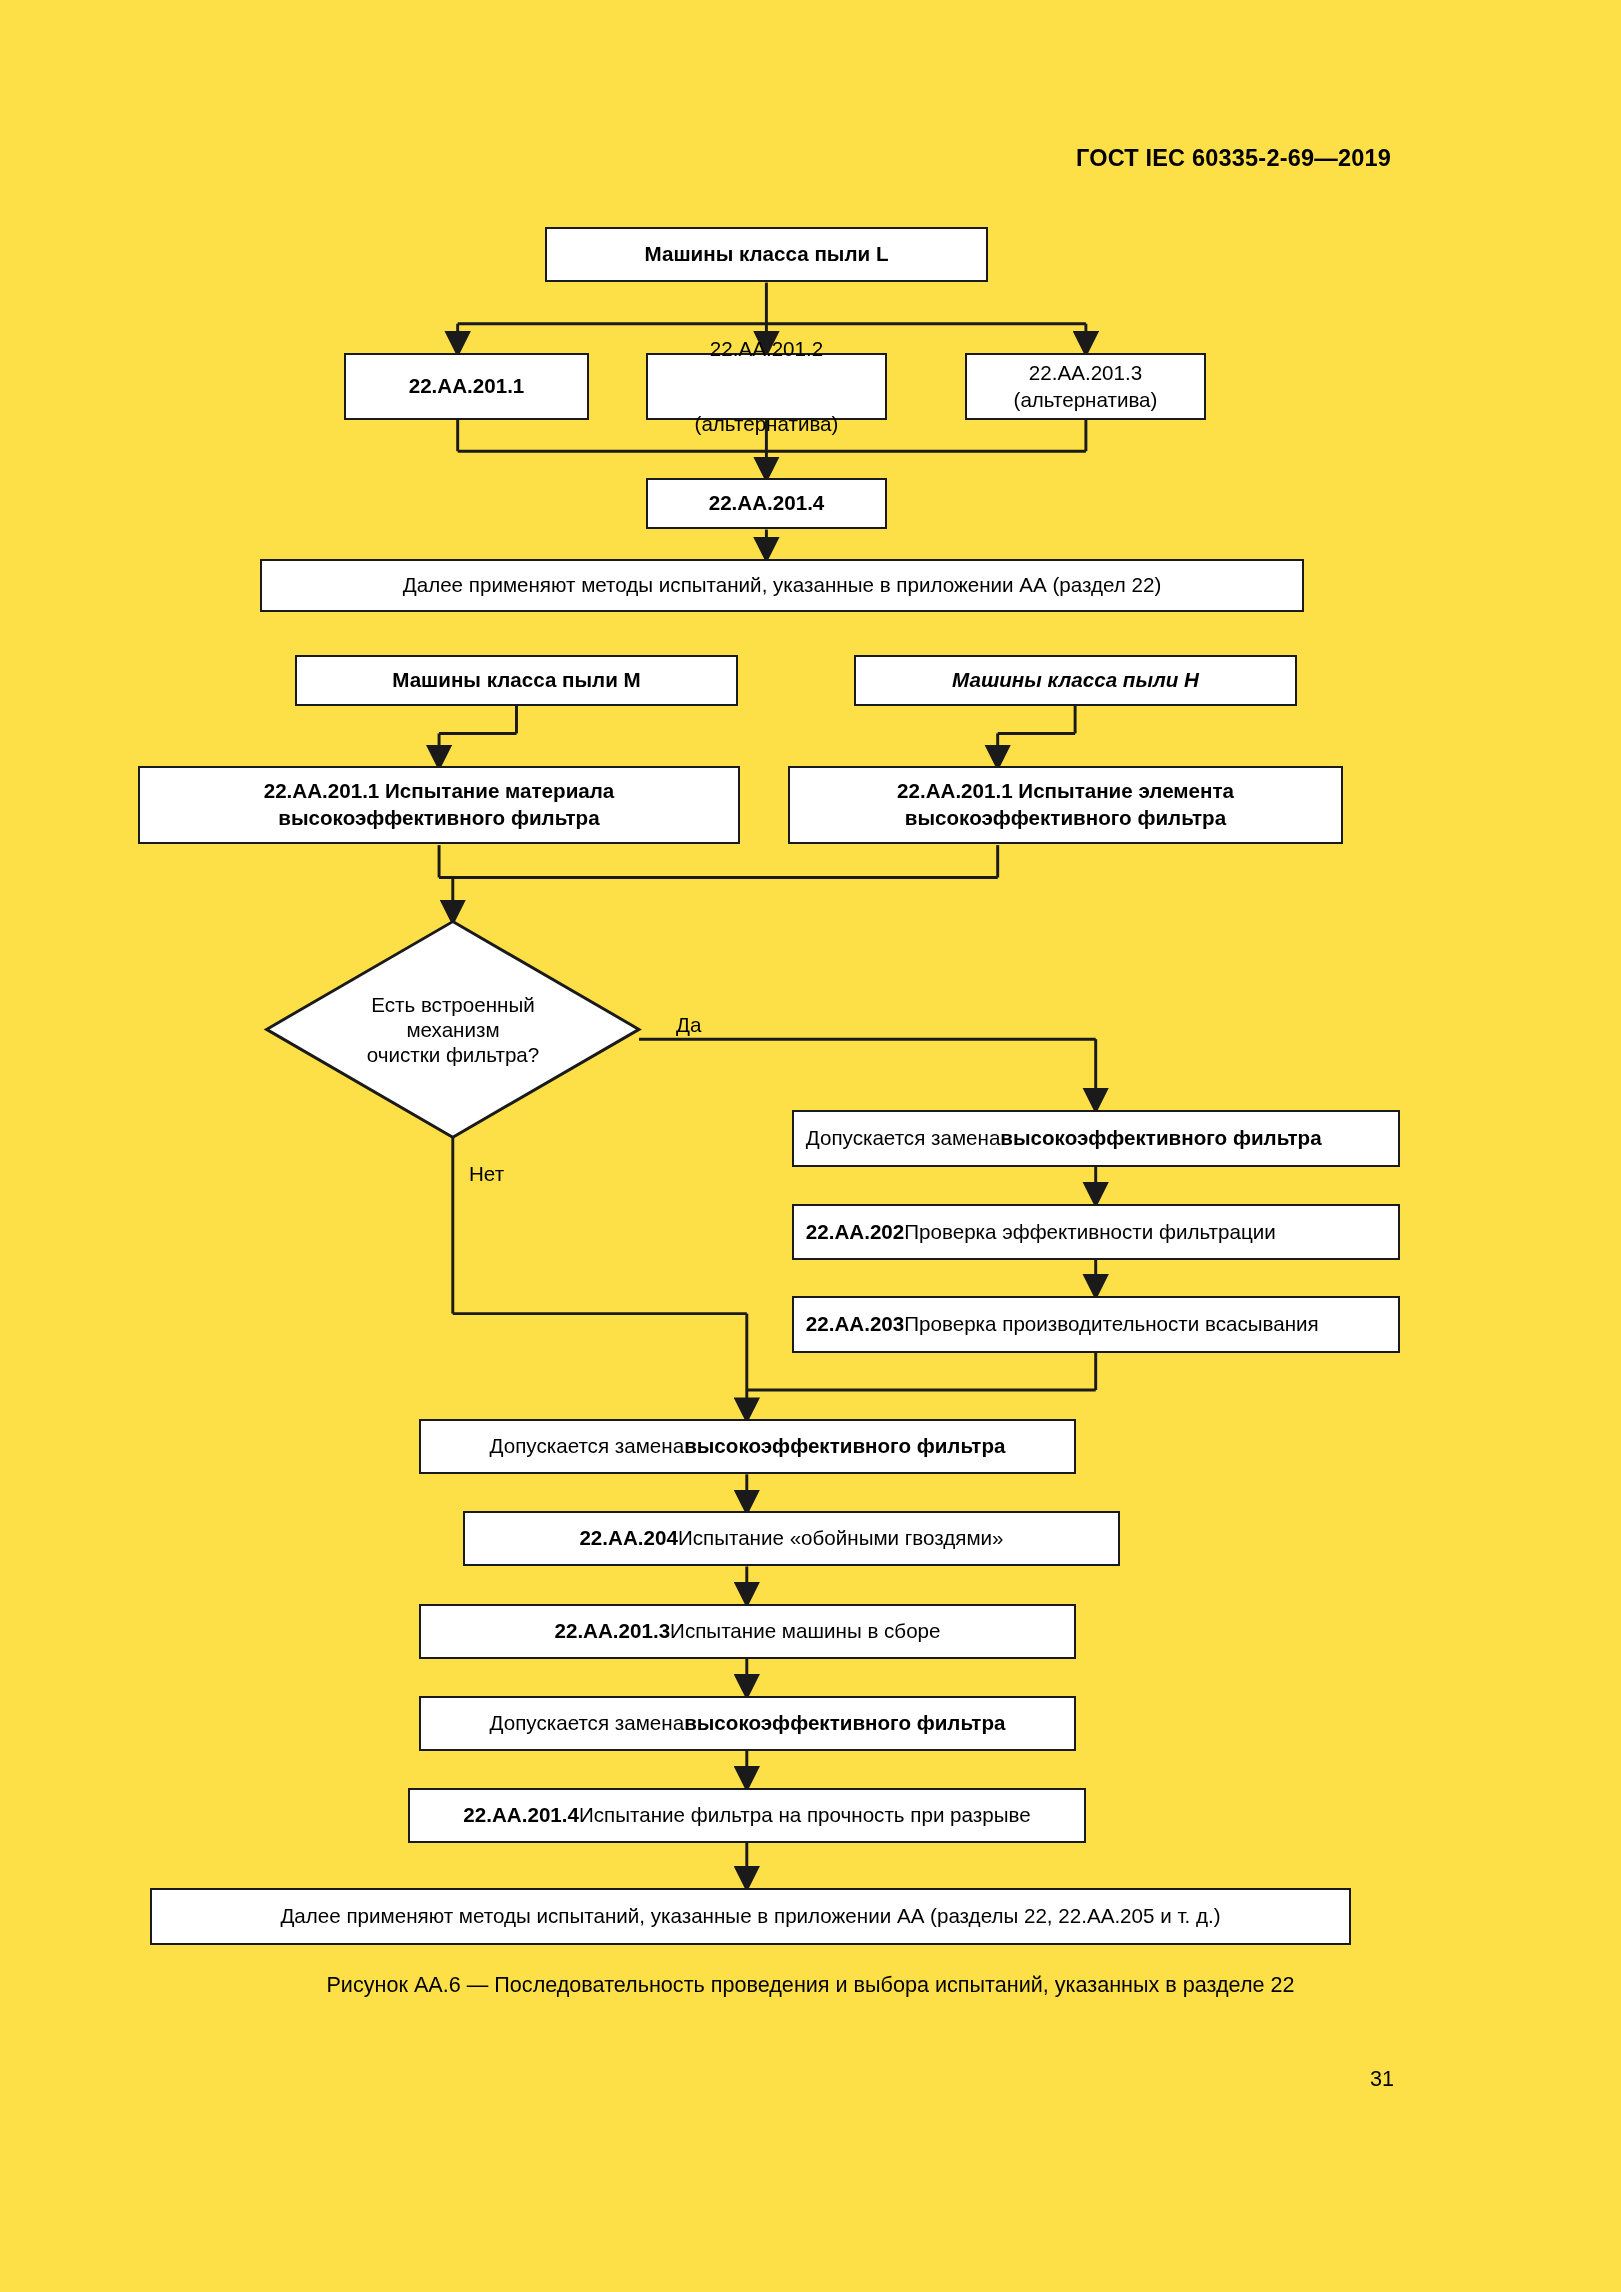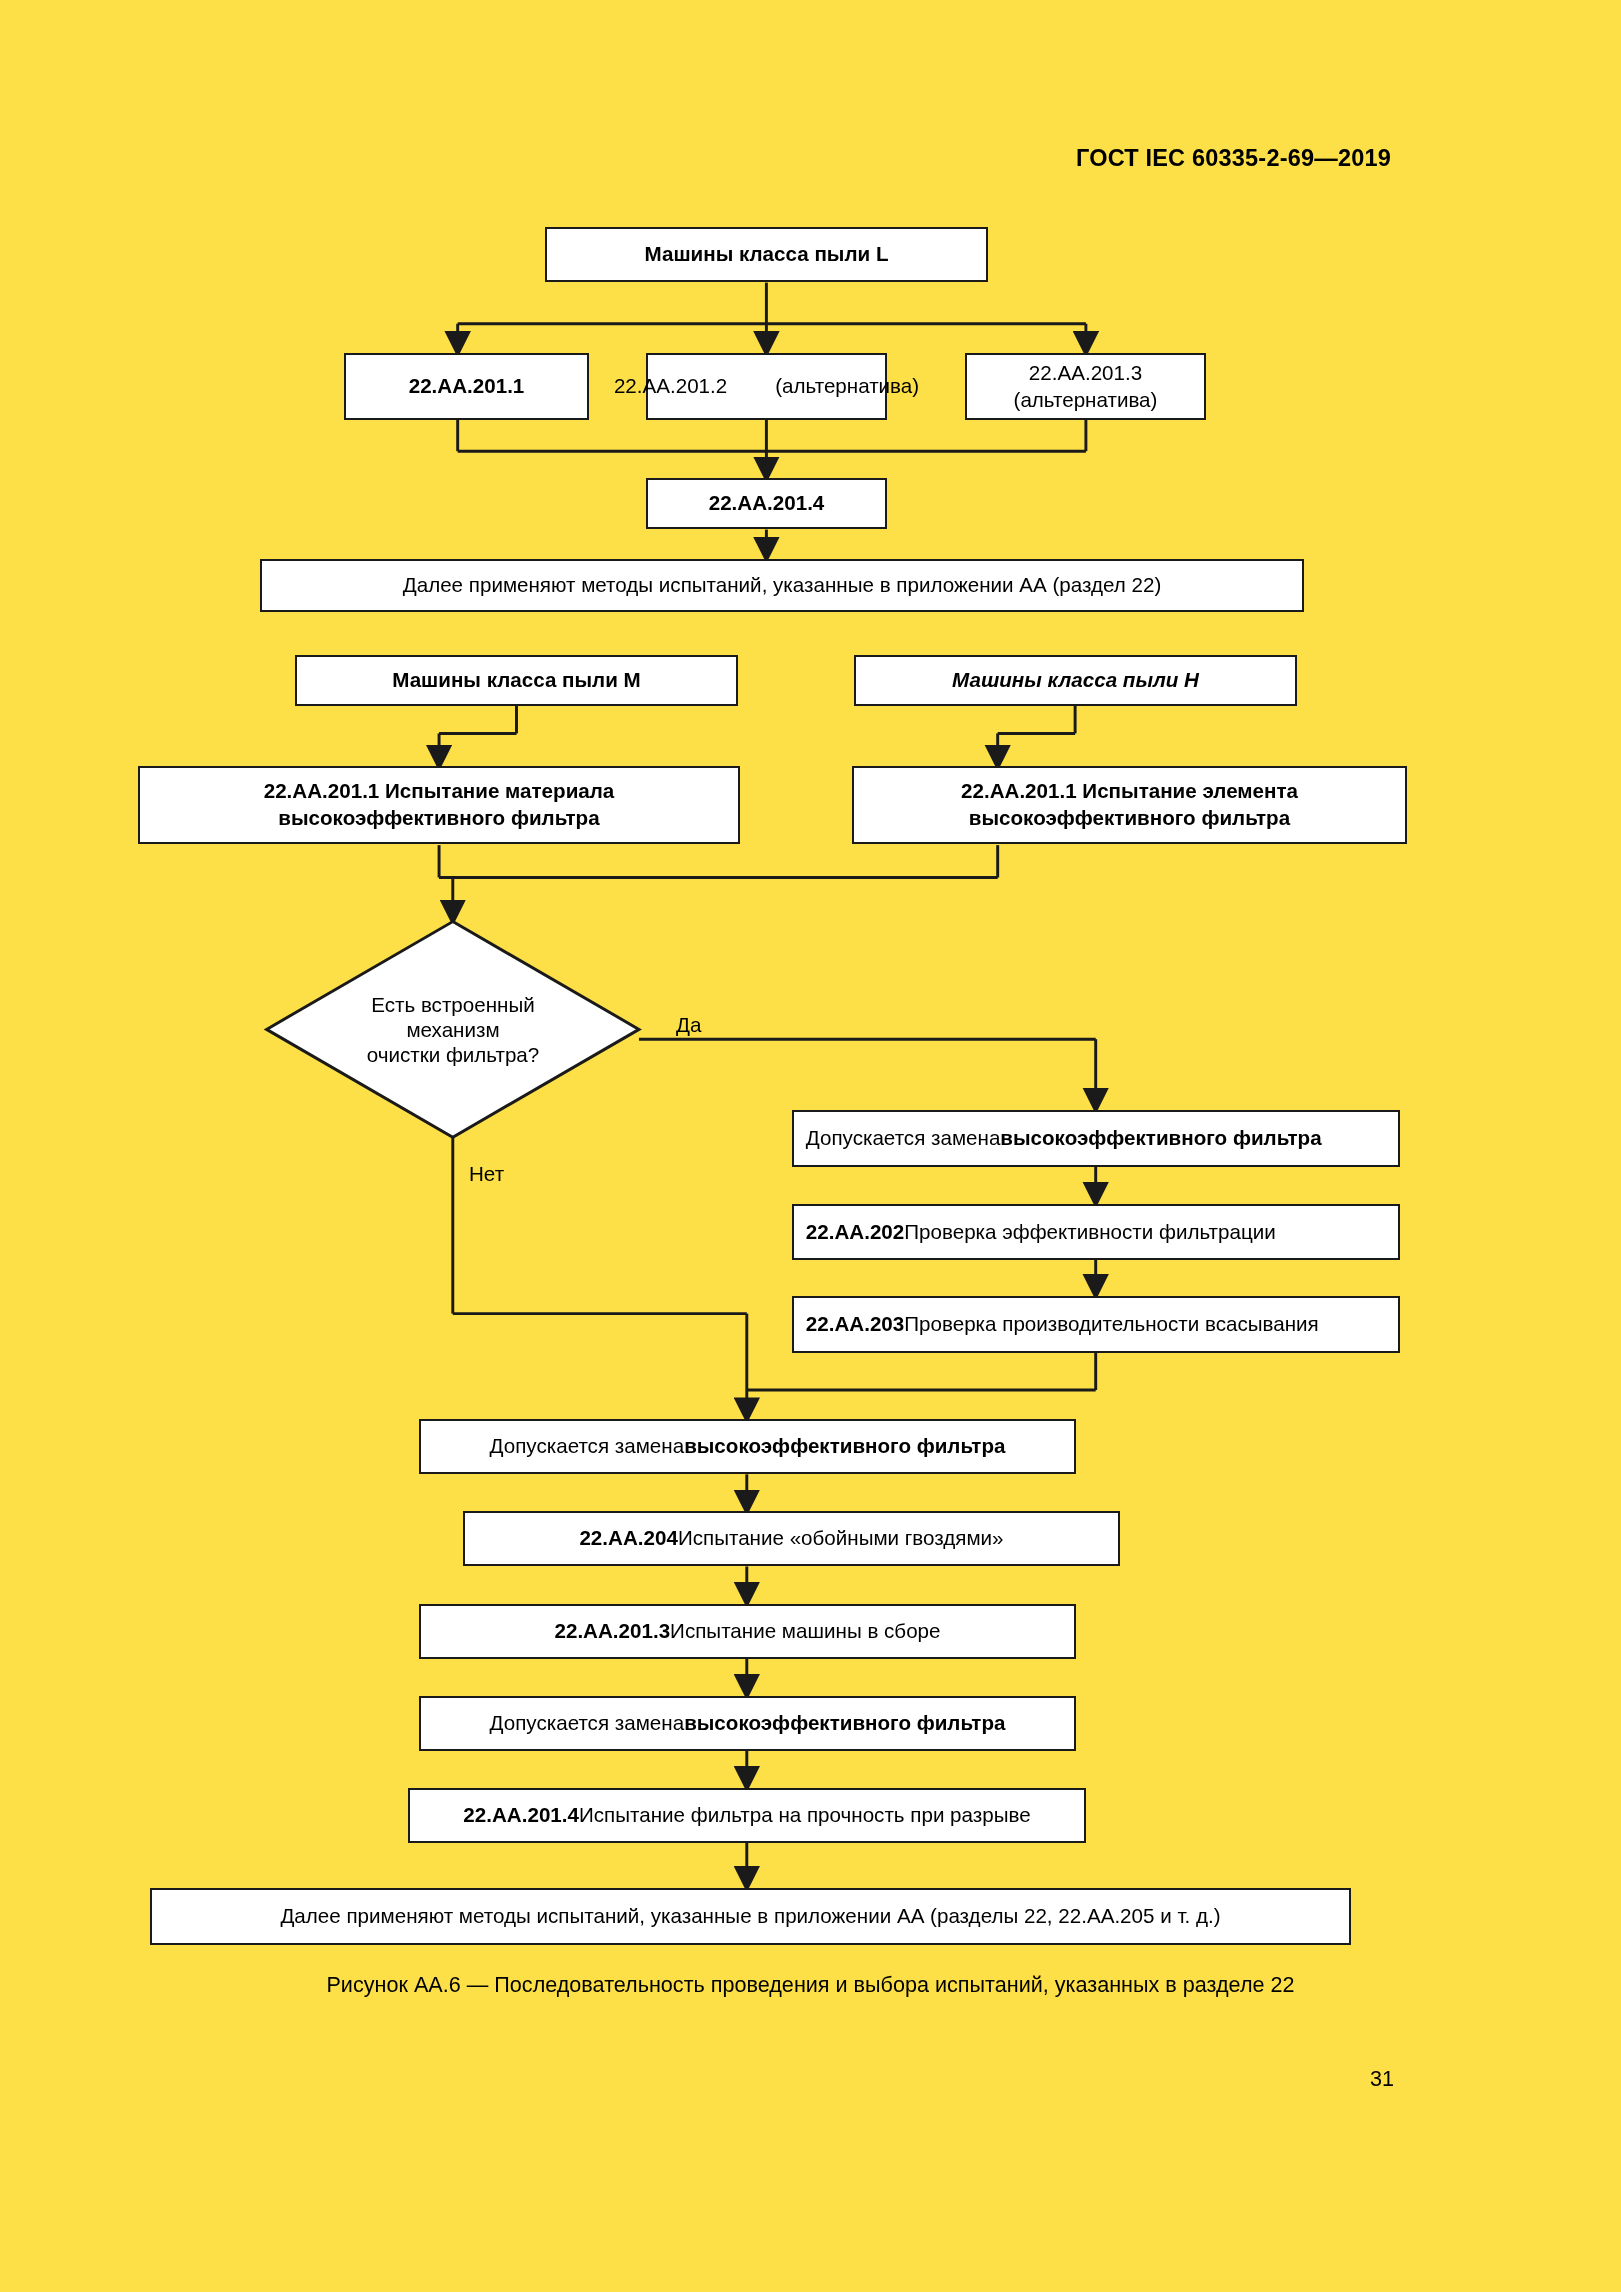--- a/index.html
+++ b/index.html
@@ -147,21 +147,21 @@
       <path d="M 762 1880 L 762 1926" marker-end="url(#arrow)"></path>
     </g>
 
     <polygon points="462,940 652,1050 462,1160 272,1050" fill="#ffffff" stroke="#1a1a1a" stroke-width="3"></polygon>
   </svg>
 
   <div class="nodebox bold" style="left:545px; top:227px; width:443px; height:55px;">Машины класса пыли L</div>
 
   <div class="nodebox bold" style="left:344px; top:353px; width:245px; height:67px;">22.AA.201.1</div>
 
-  <div class="nodebox" style="left:646px; top:353px; width:241px; height:67px; gap:48px;">
+  <div class="nodebox" style="left:646px; top:353px; width:241px; height:67px; flex-direction:column;gap:48px;">
     <span>22.AA.201.2</span>
     <span>(альтернатива)</span>
   </div>
 
   <div class="nodebox" style="left:965px; top:353px; width:241px; height:67px; flex-direction:column;">
     <span>22.AA.201.3</span>
     <span>(альтернатива)</span>
   </div>
 
   <div class="nodebox bold" style="left:646px; top:478px; width:241px; height:51px;">22.AA.201.4</div>
@@ -170,21 +170,21 @@
 
   <div class="nodebox bold" style="left:295px; top:655px; width:443px; height:51px;">Машины класса пыли M</div>
 
   <div class="nodebox bold" style="left:854px; top:655px; width:443px; height:51px;font-style:italic;">Машины класса пыли H</div>
 
   <div class="nodebox bold" style="left:138px; top:766px; width:602px; height:78px; flex-direction:column;">
     <span>22.AA.201.1 Испытание материала</span>
     <span>высокоэффективного фильтра</span>
   </div>
 
-  <div class="nodebox bold" style="left:852px; top:766px; width:555px; height:78px; flex-direction:column;">
+  <div class="nodebox bold" style="left:788px; top:766px; width:555px; height:78px; flex-direction:column;">
     <span>22.AA.201.1 Испытание элемента</span>
     <span>высокоэффективного фильтра</span>
   </div>
 
   <div class="diamond-text" style="left:267px; top:992px; width:372px;">
     <div>Есть встроенный</div>
     <div>механизм</div>
     <div>очистки фильтра?</div>
   </div>
 

